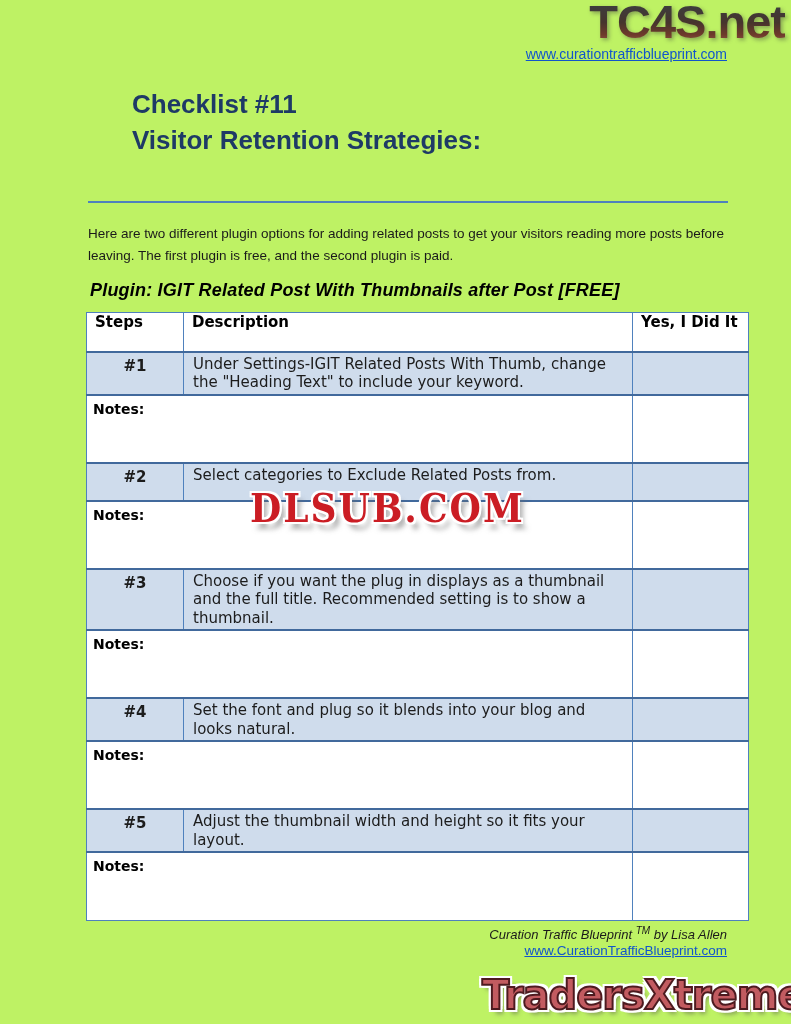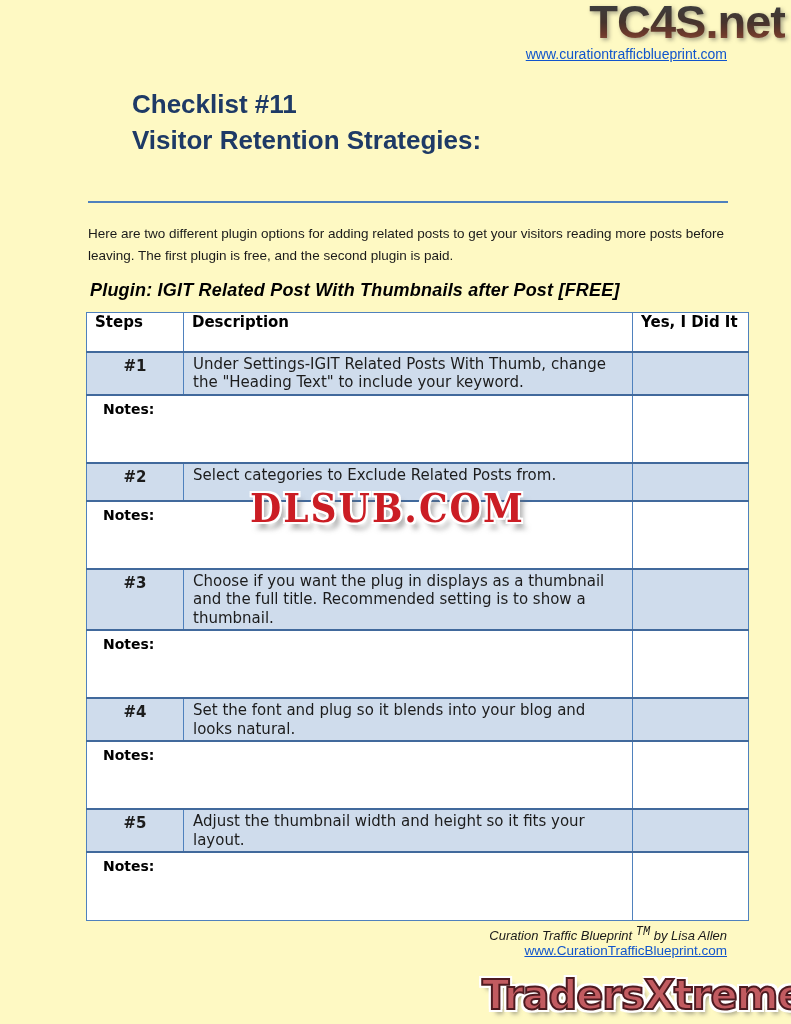--- a/index.html
+++ b/index.html
@@ -2,21 +2,21 @@
 <html><head>
 <meta charset="utf-8">
 <style>
   * { margin: 0; padding: 0; box-sizing: border-box; }
   html, body { background: #ffffff; }
   body { font-family: "Liberation Sans", sans-serif; }
   .page {
     position: relative;
     width: 791px;
     height: 1024px;
-    background: #fef9c3;
+    background: #bef264;
     overflow: hidden;
   }
 
   
   .logo {
     position: absolute;
     top: -6px;
     right: 6px;
     font-size: 47px;
     font-weight: 800;
@@ -119,21 +119,21 @@
     text-align: center;
     font-weight: bold;
     padding-top: 4px !important;
     color: #000000;
   }
   td.step-desc { white-space: pre-line; }
   tr.notes-row { height: 68px; }
   tr.notes-row td {
     background: #ffffff;
     vertical-align: top;
-    padding: 3px 16px;
+    padding: 3px 6px;
   }
   .notes-label {
     font-size: 14px;
     font-weight: bold;
     color: #000000;
   }
   td.check-cell { background-clip: padding-box; cursor: pointer; }
   tr.notes-row td.check-cell { background: #ffffff; }
 
   
@@ -170,21 +170,21 @@
 
   
   .footer-credit {
     position: absolute;
     top: 925px;
     right: 64px;
     font-size: 13px;
     font-style: italic;
     color: #1a1a1a;
   }
-  .footer-credit sup { font-size: 12px; font-family: Liberation Mono, monospace; }
+  .footer-credit sup { font-size: 10px; }
   .footer-link {
     position: absolute;
     top: 943px;
     right: 64px;
     font-size: 13.5px;
     color: #1155cc;
     text-decoration: underline;
     cursor: pointer;
   }
 </style>

